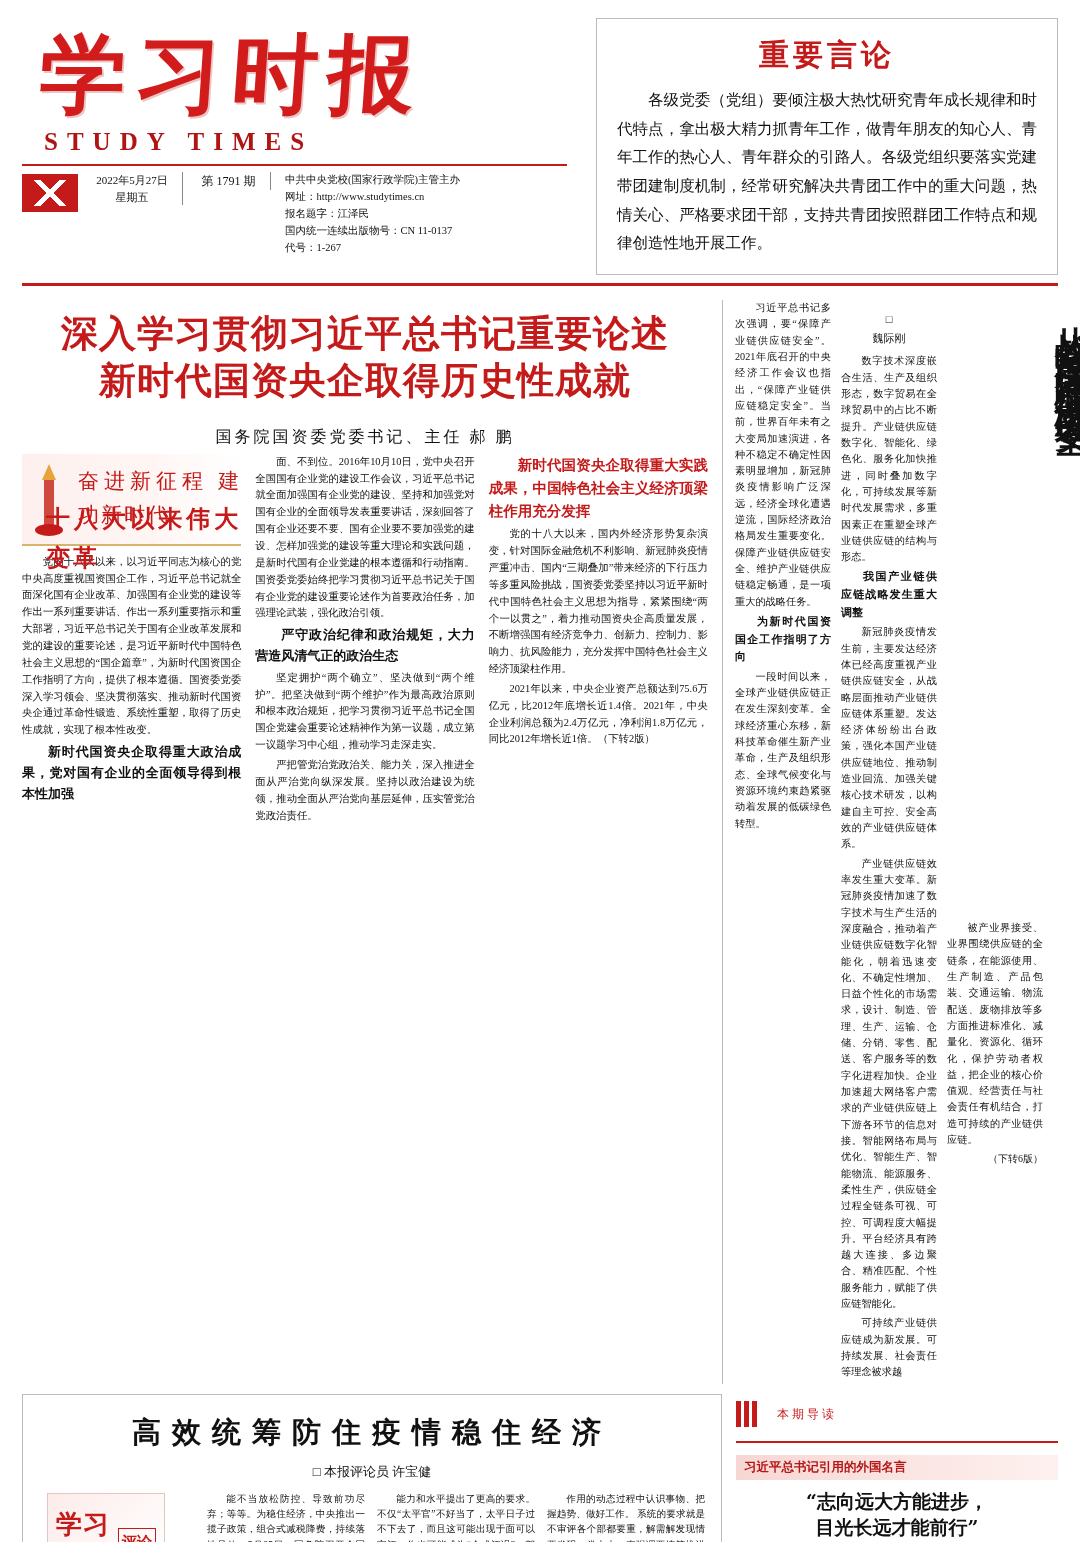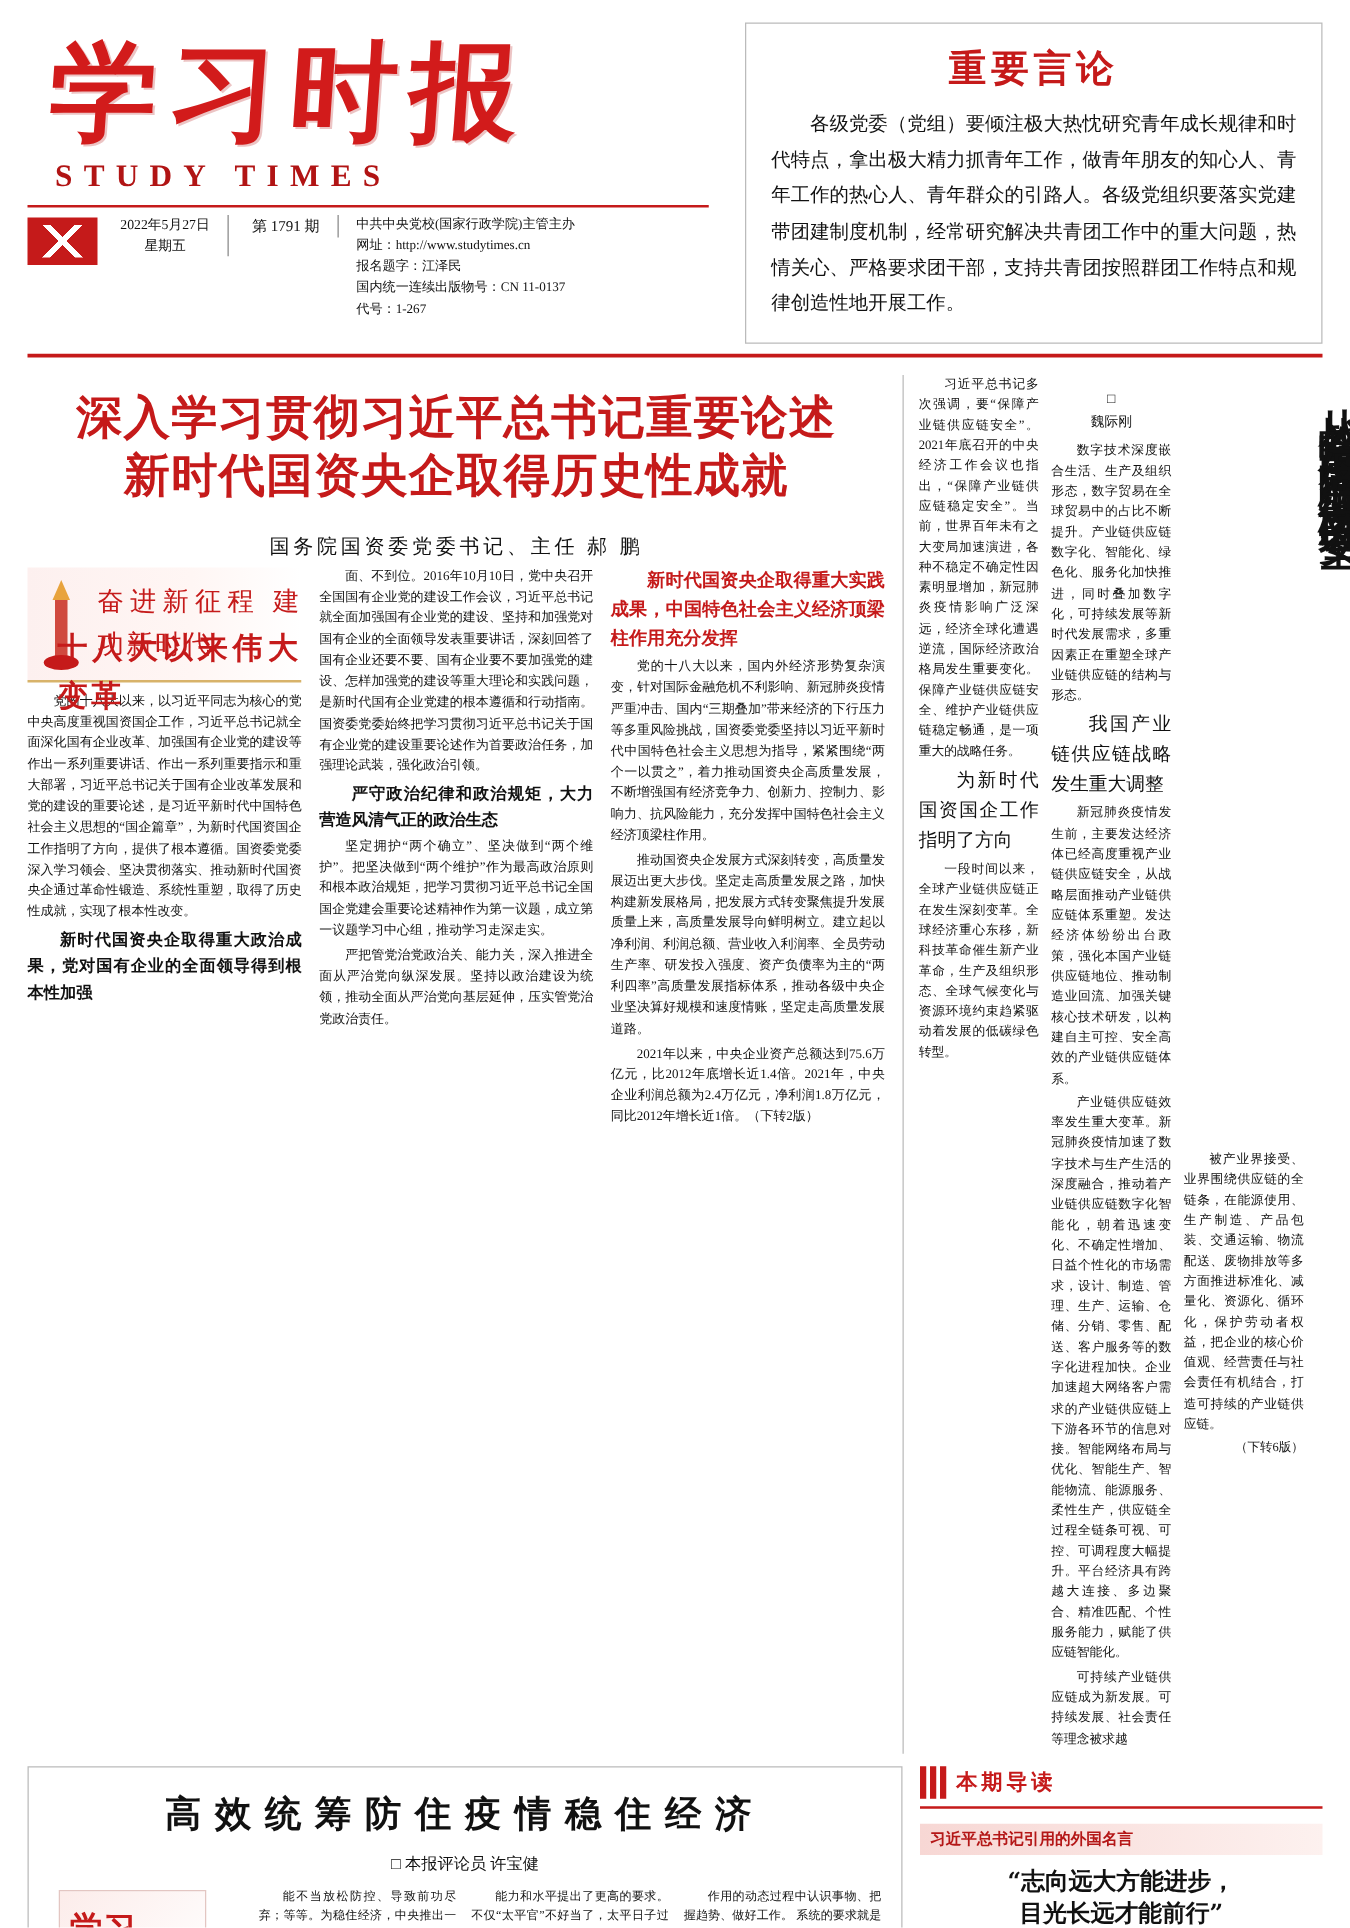--- a/index.html
+++ b/index.html
@@ -93,21 +93,21 @@
   
   .vtitle {
     writing-mode:vertical-rl; text-orientation:upright;
     font-family:"DejaVu Serif",serif;
     font-size:33px; font-weight:bold; letter-spacing:7px; line-height:1.25;
     margin-left:8px; height:640px;
   }
   .s1r-cols { display:flex; gap:10px; font-size:10.2px; line-height:1.6; text-align:justify;}
   .s1r-cols .rc { width:96px; }
   .s1r-cols p { margin:0 0 3px 0; text-indent:2em; }
-  .rc-sub { color:#111; font-weight:normal; text-indent:0; font-size:15px; margin:7px 0 5px 0;}
+  .rc-sub { color:#111; font-weight:bold; text-indent:0; font-size:11px; margin:7px 0 5px 0;}
   .author-box { text-align:center; font-size:11px; margin:10px 0 6px 0; line-height:1.7;}
 
   
   .section2 { display:flex; margin-top:10px; }
   .s2-left { width:700px; border:1px solid #bbb; padding:12px 14px 10px 14px; }
   .s2-right { width:336px; padding-left:14px; }
 
   .h2-title {
     text-align:center; font-family:"DejaVu Serif",serif; font-weight:bold;
     font-size:29px; letter-spacing:11px; margin:6px 0 10px 0;
@@ -127,21 +127,21 @@
   }
   .stamp .sy {
     position:absolute; right:8px; bottom:8px; font-size:15px; color:#c51a1a; font-weight:bold;
     border:1px solid #c51a1a; padding:1px 3px;
   }
 
   
   .guide-head { display:flex; align-items:center; gap:8px; border-bottom:2px solid #c51a1a; padding-bottom:6px;}
   .guide-bars { display:flex; gap:3px; }
   .guide-bars i { display:block; width:5px; height:26px; background:#c51a1a; }
-  .guide-head h3 { margin:0; font-size:17px; font-weight:bold; color:#c51a1a; letter-spacing:3px; font-family:"DejaVu Serif",serif;}
+  .guide-head h3 { margin:12px; font-size:12px; font-weight:normal; color:#c51a1a; letter-spacing:3px; font-family:"DejaVu Serif",serif;}
 
   .guide-item { margin-top:12px; }
   .gi-tag {
     background:linear-gradient(90deg,#f7d7d4,#fdf1ef);
     color:#b41717; font-size:12.5px; padding:4px 8px; font-weight:bold;
   }
   .gi-title {
     text-align:center; font-weight:bold; font-size:19px; line-height:1.4;
     margin:8px 4px 4px 4px; font-family:"DejaVu Serif",serif;
   }
@@ -210,21 +210,20 @@
         </div>
         <div class="col">
           <p>面、不到位。2016年10月10日，党中央召开全国国有企业党的建设工作会议，习近平总书记就全面加强国有企业党的建设、坚持和加强党对国有企业的全面领导发表重要讲话，深刻回答了国有企业还要不要、国有企业要不要加强党的建设、怎样加强党的建设等重大理论和实践问题，是新时代国有企业党建的根本遵循和行动指南。国资委党委始终把学习贯彻习近平总书记关于国有企业党的建设重要论述作为首要政治任务，加强理论武装，强化政治引领。</p>
           <p class="sub-black">严守政治纪律和政治规矩，大力营造风清气正的政治生态</p>
           <p>坚定拥护“两个确立”、坚决做到“两个维护”。把坚决做到“两个维护”作为最高政治原则和根本政治规矩，把学习贯彻习近平总书记全国国企党建会重要论述精神作为第一议题，成立第一议题学习中心组，推动学习走深走实。</p>
           <p>严把管党治党政治关、能力关，深入推进全面从严治党向纵深发展。坚持以政治建设为统领，推动全面从严治党向基层延伸，压实管党治党政治责任。</p>
         </div>
         <div class="col">
           <p class="sub-red">新时代国资央企取得重大实践成果，中国特色社会主义经济顶梁柱作用充分发挥</p>
           <p>党的十八大以来，国内外经济形势复杂演变，针对国际金融危机不利影响、新冠肺炎疫情严重冲击、国内“三期叠加”带来经济的下行压力等多重风险挑战，国资委党委坚持以习近平新时代中国特色社会主义思想为指导，紧紧围绕“两个一以贯之”，着力推动国资央企高质量发展，不断增强国有经济竞争力、创新力、控制力、影响力、抗风险能力，充分发挥中国特色社会主义经济顶梁柱作用。</p>
-          <p>推动国资央企发展方式深刻转变，高质量发展迈出更大步伐。坚定走高质量发展之路，加快构建新发展格局，把发展方式转变聚焦提升发展质量上来，高质量发展导向鲜明树立。建立起以净利润、利润总额、营业收入利润率、全员劳动生产率、研发投入强度、资产负债率为主的“两利四率”高质量发展指标体系，推动各级中央企业坚决算好规模和速度情账，坚定走高质量发展道路。</p>
           <p>2021年以来，中央企业资产总额达到75.6万亿元，比2012年底增长近1.4倍。2021年，中央企业利润总额为2.4万亿元，净利润1.8万亿元，同比2012年增长近1倍。（下转2版）</p>
         </div>
       </div>
     </div>
 
     <div class="s1-right">
       <div style="flex:1">
         <div class="s1r-cols">
           <div class="rc">
             <p>习近平总书记多次强调，要“保障产业链供应链安全”。2021年底召开的中央经济工作会议也指出，“保障产业链供应链稳定安全”。当前，世界百年未有之大变局加速演进，各种不稳定不确定性因素明显增加，新冠肺炎疫情影响广泛深远，经济全球化遭遇逆流，国际经济政治格局发生重要变化。保障产业链供应链安全、维护产业链供应链稳定畅通，是一项重大的战略任务。</p>

